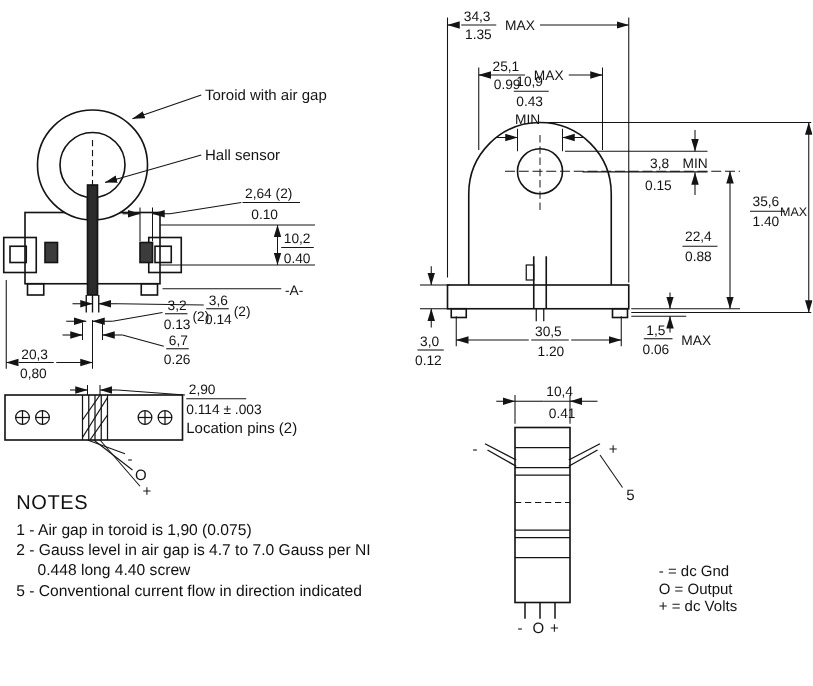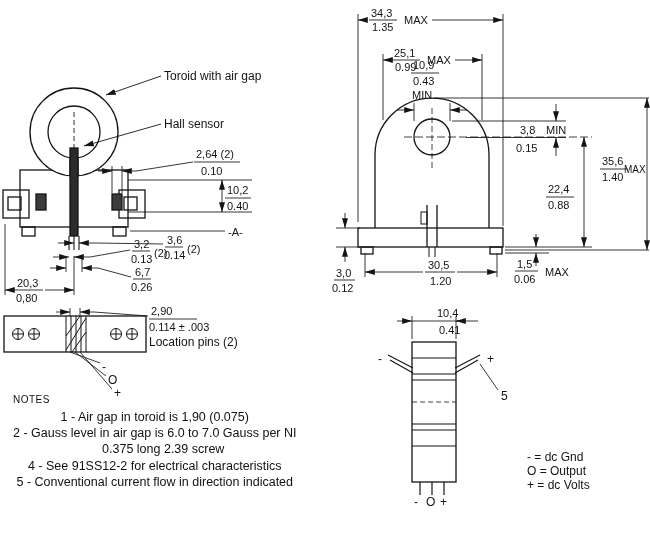--- a/index.html
+++ b/index.html
@@ -5,22 +5,22 @@
   * { margin:0; padding:0; box-sizing:border-box; }
   html,body { background:#fff; }
   body { width:650px; height:549px; font-family:"Liberation Sans", sans-serif; }
   .canvas { position:relative; width:650px; height:549px; background:#fff; overflow:hidden; }
   svg { position:absolute; left:0; top:0; }
   svg text { font-family:"Liberation Sans", sans-serif; fill:#141414; }
   .dim  { font-size:11px; }
   .lbl  { font-size:12px; }
   .sm   { font-size:10px; }
   .notes { position:absolute; left:13px; top:394px; color:#111; font-size:12.5px; }
-  .notes .title { font-size:10px; margin-bottom:4px; letter-spacing:0.5px; }
-  .note-line { line-height:16.2px; white-space:nowrap;text-align:center; }
+  .notes .title { font-size:16px; margin-bottom:4px; letter-spacing:0.5px; }
+  .note-line { line-height:16.2px; white-space:nowrap; }
   .note-cont { padding-left:17px; }
 </style>
 </head>
 <body>
 
 <div class="canvas">
 <svg width="650" height="549" viewBox="0 0 650 549">
   <defs>
     <marker id="ae" viewBox="0 0 10 8" markerWidth="10" markerHeight="8" refX="9.8" refY="4" orient="auto" markerUnits="userSpaceOnUse">
       <path d="M0,1 L10,4 L0,7 Z" fill="#141414"></path>
@@ -298,18 +298,17 @@
     <text class="lbl" x="440" y="506">+</text>
     <text class="lbl" x="527" y="461">- = dc Gnd</text>
     <text class="lbl" x="527" y="475">O = Output</text>
     <text class="lbl" x="527" y="489">+ = dc Volts</text>
   </g>
 </svg>
 
   <div class="notes">
     <div class="title">NOTES</div>
     <div class="note-line">1 - Air gap in toroid is 1,90 (0.075)</div>
-    <div class="note-line">2 - Gauss level in air gap is 6.0 to 7.0 Gauss per NI</div>
-    <div class="note-line note-cont">0.375 long 2.39 screw</div>
-    <div class="note-line">4 - See 91SS12-2 for electrical characteristics</div>
+    <div class="note-line">2 - Gauss level in air gap is 4.7 to 7.0 Gauss per NI</div>
+    <div class="note-line note-cont">0.448 long 4.40 screw</div>
     <div class="note-line">5 - Conventional current flow in direction indicated</div>
   </div>
 </div>
 
 </body></html>

